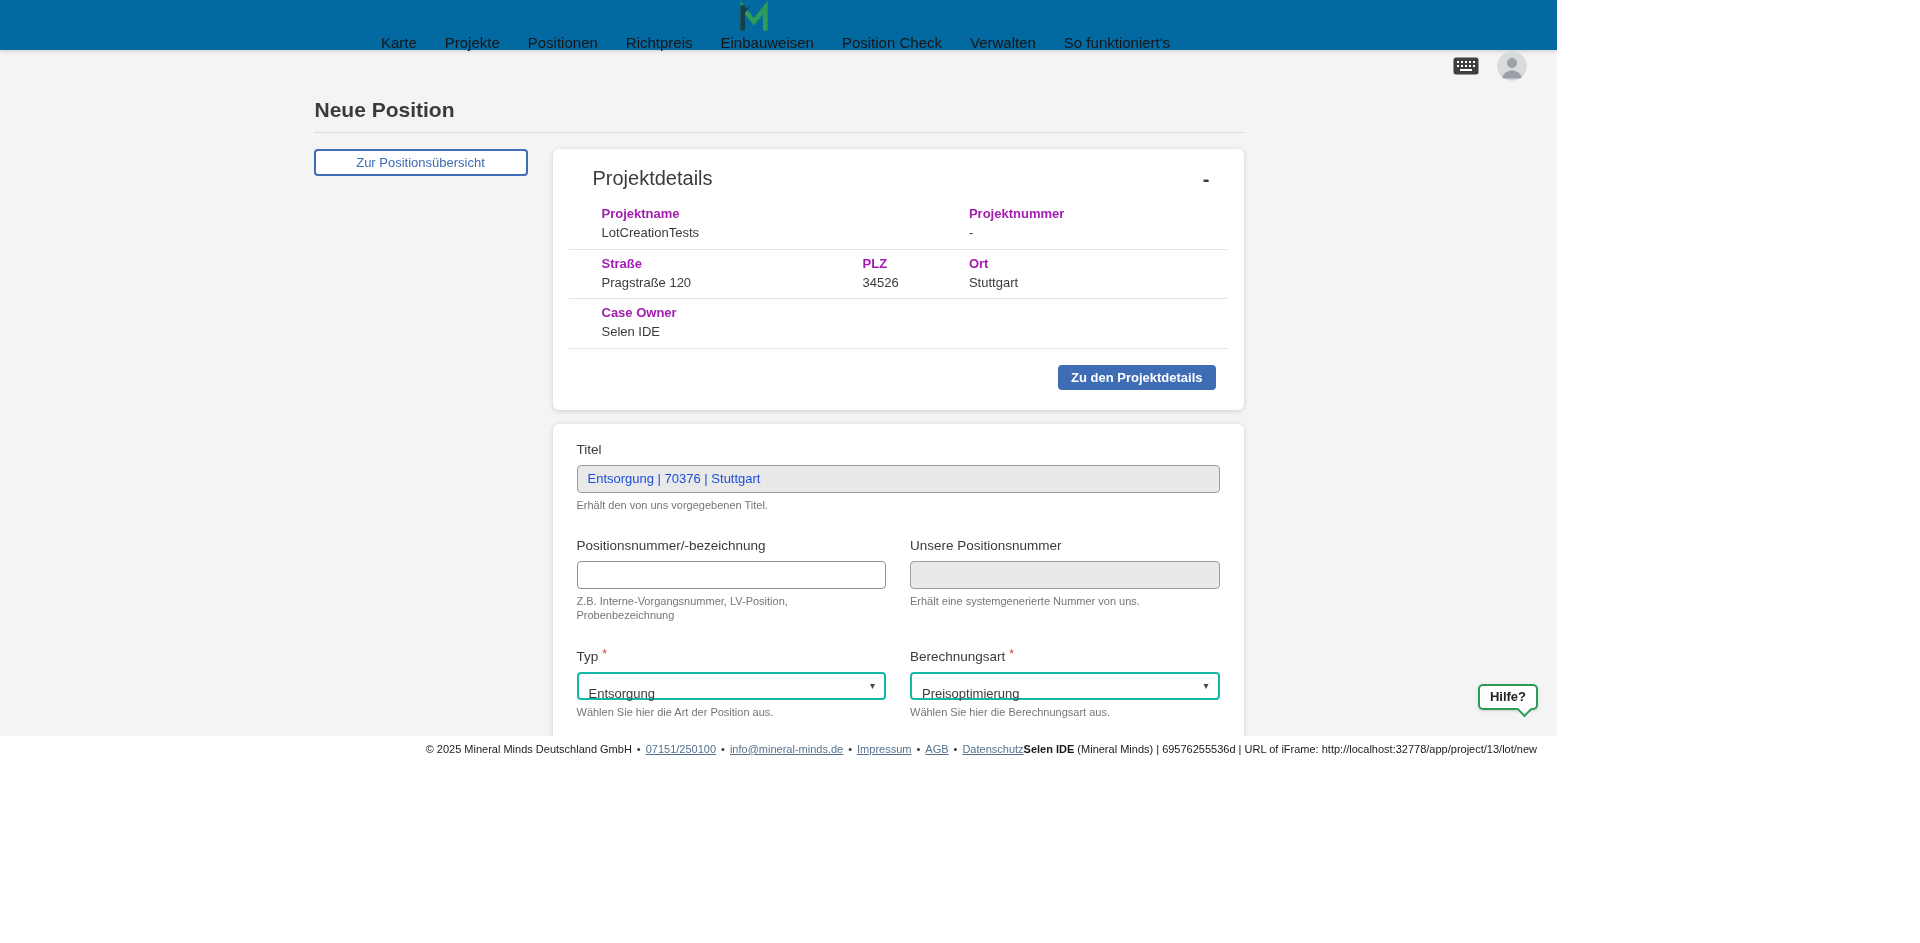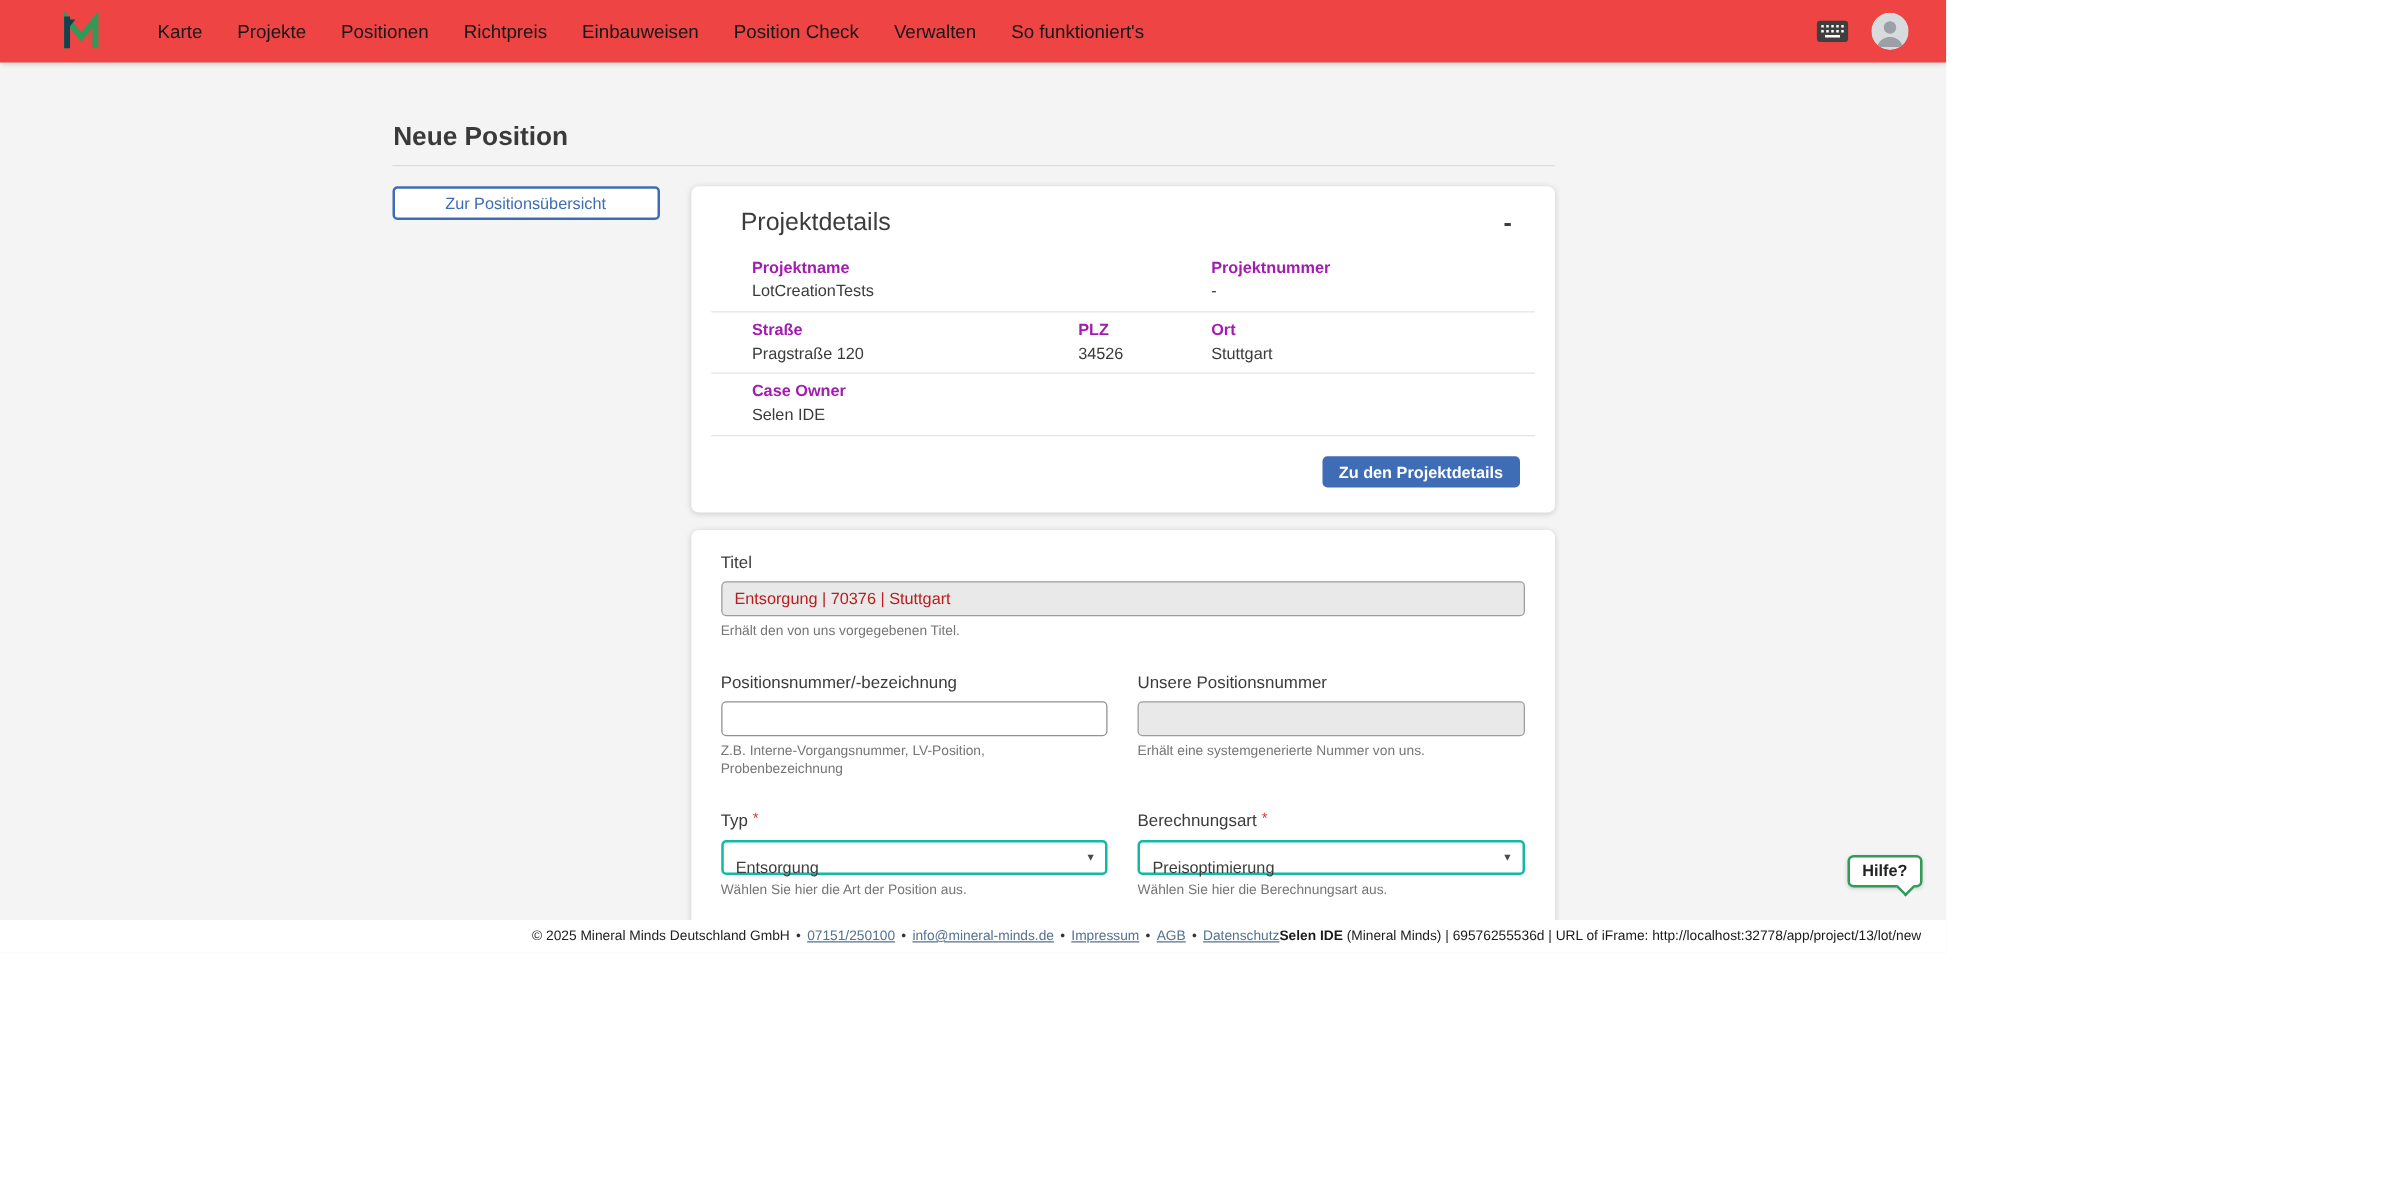--- a/index.html
+++ b/index.html
@@ -13,25 +13,25 @@
   .app {
     width:1557px; height:762px;
     background:#f4f4f4;
     display:flex; flex-direction:column;
     position:relative; overflow:hidden;
   }
 
   
   .navbar {
     height:50px; min-height:50px;
-    background:#ef4444;
+    background:#0369a1;
     box-shadow:0 1px 4px rgba(0,0,0,.18);
     display:flex; align-items:center;
-    padding:0 30px 0 48px;
-    position:relative; z-index:5;
+    padding:0 30px 0 24px;
+    position:relative; z-index:5;flex-direction:column;
   }
   .logo { width:34px; height:34px; margin-right:44px; display:flex; align-items:center; cursor:pointer; }
   .nav { display:flex; align-items:center; gap:28px; }
   .nav-item { font-size:15px; color:#171717; text-decoration:none; cursor:pointer; white-space:nowrap; }
   .nav-right { margin-left:auto; display:flex; align-items:center; gap:18px; }
   .device-icon { display:flex; cursor:pointer; }
   .avatar { width:30px; height:30px; border-radius:50%; overflow:hidden; display:flex; cursor:pointer; }
 
   
   .main { flex:1; overflow:hidden; }
@@ -80,21 +80,21 @@
   
   .form-card { padding:18px 24px 60px; }
   .field-label { font-size:13.5px; color:#3b3b3b; margin-bottom:7px; display:flex; align-items:flex-start; gap:4px; line-height:1.2; }
   .req { color:#d63b3b; font-size:12px; line-height:1; margin-top:-1px; }
   .text-input {
     width:100%; height:28px;
     border:1px solid #909090; border-radius:4px;
     padding:0 10px; font-size:13px; font-family:inherit;
     color:#3c3c3c; background:#fff; outline:none;
   }
-  .text-input:disabled { background:#e9e9e9; border-color:#9c9c9c; color:#b91c1c; }
+  .text-input:disabled { background:#e9e9e9; border-color:#9c9c9c; color:#1d4ed8; }
   .helper { font-size:11px; color:#757575; margin-top:5px; line-height:1.3; }
   .form-grid { display:grid; grid-template-columns:1fr 1fr; column-gap:24px; margin-top:26px; }
   .select {
     position:relative; height:28px;
     border:2px solid #14b8a6; border-radius:4px;
     background:#fff; display:flex; align-items:center;
     padding:15px 28px 0 10px; font-size:13px; color:#3c3c3c;
     cursor:pointer;
   }
   .select .caret { position:absolute; right:9px; top:50%; transform:translateY(-52%); font-size:10px; color:#4a4a4a; }

